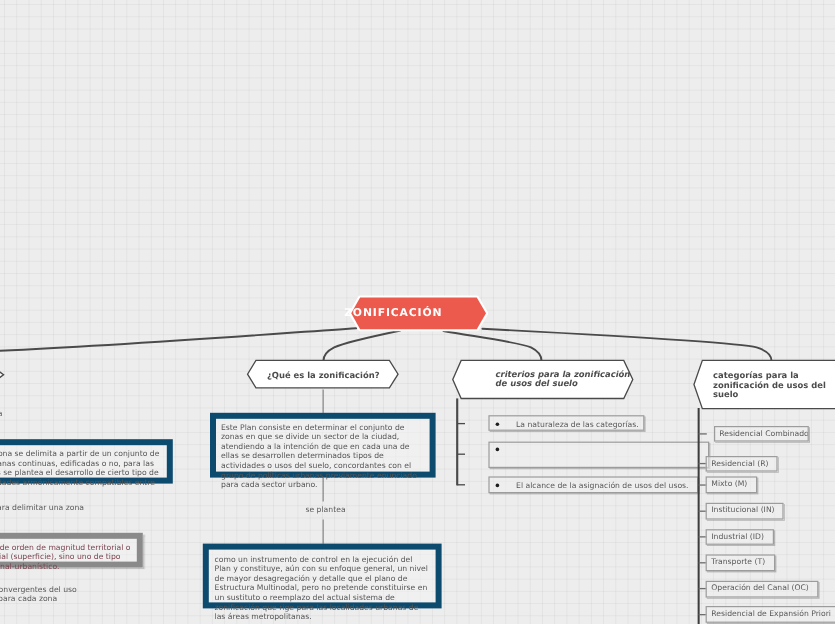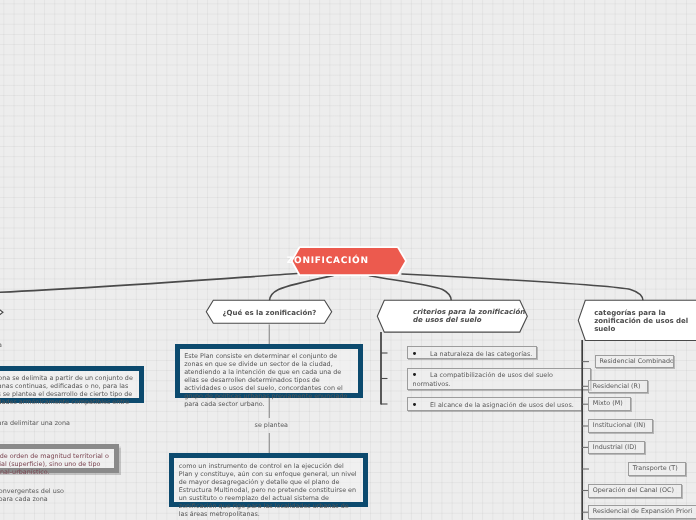--- a/index.html
+++ b/index.html
@@ -101,21 +101,20 @@
   </g>
 </svg>
 
 <div class="leafbox" style="left:386.9px;top:346.2px;width:130.5px;height:13.3px;padding:2.6px 2px 2.6px 4.7px;">
     <span class="bul"></span>
     <span class="ltxt">La naturaleza de las categorías.</span>
   </div>
 
 <div class="leafbox" style="left:386.9px;top:367.8px;width:183.7px;height:21.8px;padding:2.6px 2px 2.6px 4.7px;">
     <span class="bul"></span>
-    <span class="ltxt">La compatibilización de usos del suelo normativos.</span>
   </div>
 
 <div class="leafbox" style="left:386.9px;top:397.1px;width:175.4px;height:13.6px;padding:2.6px 2px 2.6px 4.7px;">
     <span class="bul"></span>
     <span class="ltxt">El alcance de la asignación de usos del usos.</span>
   </div>
 
 <svg style="position:absolute;left:0;top:0;width:696px;height:520px;overflow:visible">
   <g stroke="#3d3d3d" fill="none">
     <line x1="582.2" y1="340" x2="582.2" y2="520" stroke-width="1.7"></line>
@@ -130,21 +129,21 @@
       <line x1="582.2" y1="512.2" x2="589" y2="512.2"></line>
     </g>
   </g>
 </svg>
 
 <div class="catbox" style="left:595px;top:354.7px;width:79px;"><span>Residencial Combinado (RC)</span></div>
 <div class="catbox" style="left:588.4px;top:379.5px;width:60.1px;"><span>Residencial (R)</span></div>
 <div class="catbox" style="left:588.4px;top:397.2px;width:42.4px;"><span>Mixto (M)</span></div>
 <div class="catbox" style="left:588.4px;top:419.2px;width:65.1px;"><span>Institucional (IN)</span></div>
 <div class="catbox" style="left:588.4px;top:440.5px;width:56.2px;"><span>Industrial (ID)</span></div>
-<div class="catbox" style="left:588.4px;top:462.3px;width:57.2px;margin-left:40px;"><span>Transporte (T)</span></div>
+<div class="catbox" style="left:588.4px;top:462.3px;width:57.2px;"><span>Transporte (T)</span></div>
 <div class="catbox" style="left:588.4px;top:483.8px;width:93.7px;"><span>Operación del Canal (OC)</span></div>
 <div class="catbox" style="left:588.4px;top:505.4px;width:146px;"><span>Residencial de Expansión Priori</span></div>
 
 <div class="plainlabel" style="left:-54px;top:340.5px;text-align:right;width:56px;">a</div>
 
 <div class="box" style="left:-29.4px;top:366px;width:173.4px;height:37px;padding:3.2px 4.6px;">Una zona se delimita a partir de un conjunto de manzanas continuas, edificadas o no, para las cuales se plantea el desarrollo de cierto tipo de actividades armónicamente compatibles entre sí.</div>
 
 <div class="plainlabel" style="left:-6.5px;top:418.9px;">para delimitar una zona</div>
 
 <div class="box redbox" style="left:-29.1px;top:443.6px;width:148.4px;height:29.4px;padding:3.2px 4.6px;">no es de orden de magnitud territorial o espacial (superficie), sino uno de tipo funcional-urbanístico.</div>

